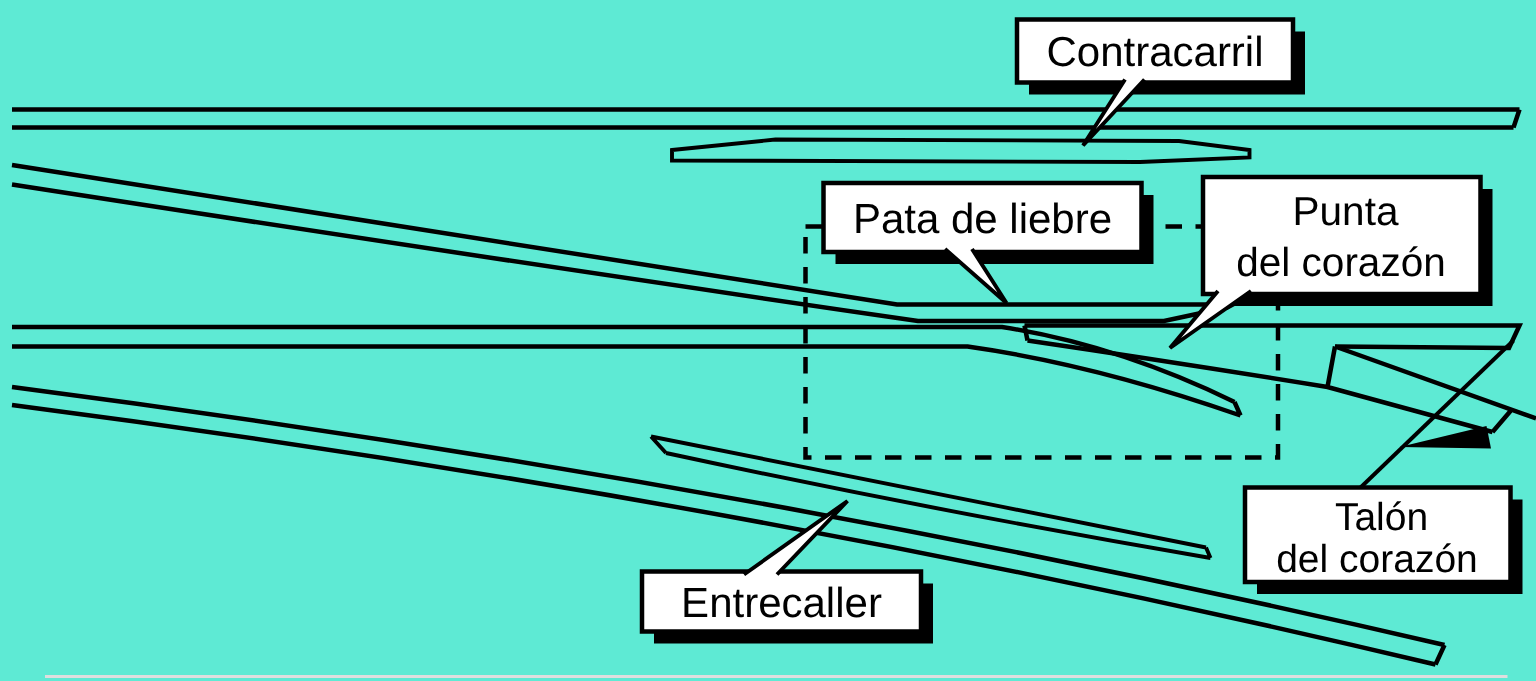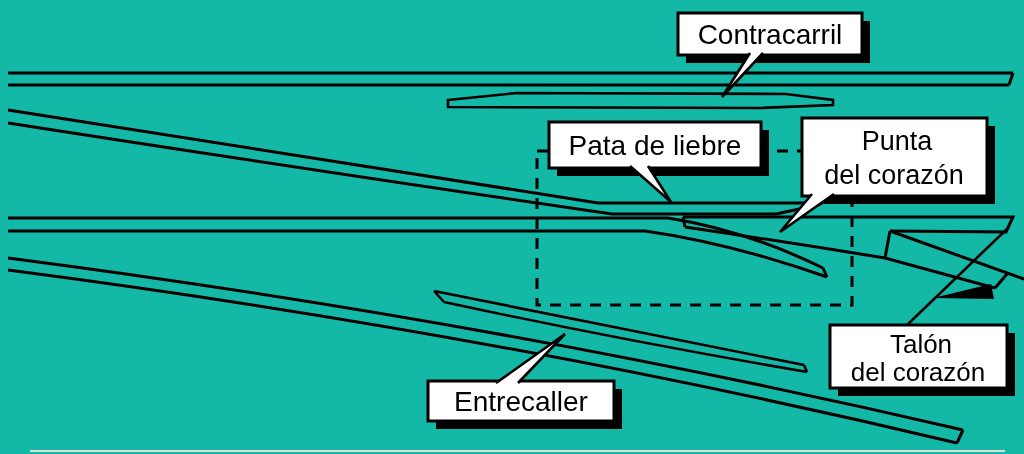--- a/index.html
+++ b/index.html
@@ -1,16 +1,16 @@
 <!DOCTYPE html>
 <html><head>
 <meta charset="utf-8">
 <style>
   html,body{margin:0;padding:0;background:#ffffff;}
-  .stage{position:relative;width:1024px;height:454px;background:#14b8a6;overflow:hidden;}
+  .stage{position:relative;width:1024px;height:454px;background:#5eead4;overflow:hidden;}
   svg{display:block;}
   .rail{fill:none;stroke:#000;stroke-width:3;stroke-linecap:butt;stroke-linejoin:miter;}
   .rail-thin{fill:none;stroke:#000;stroke-width:2.6;}
   .filled{fill:#000;stroke:none;}
   .dashed{fill:none;stroke:#000;stroke-width:3;stroke-dasharray:11 9;}
   .label-shadow{fill:#000;}
   .label-box{fill:#fff;stroke:#000;stroke-width:3;}
   .label-tail{fill:#fff;stroke:#000;stroke-width:2.6;stroke-linejoin:miter;}
   .leader{fill:none;stroke:#000;stroke-width:2.6;}
   .label-text{font-family:"Liberation Sans","DejaVu Sans",sans-serif;fill:#000;text-anchor:middle;}

